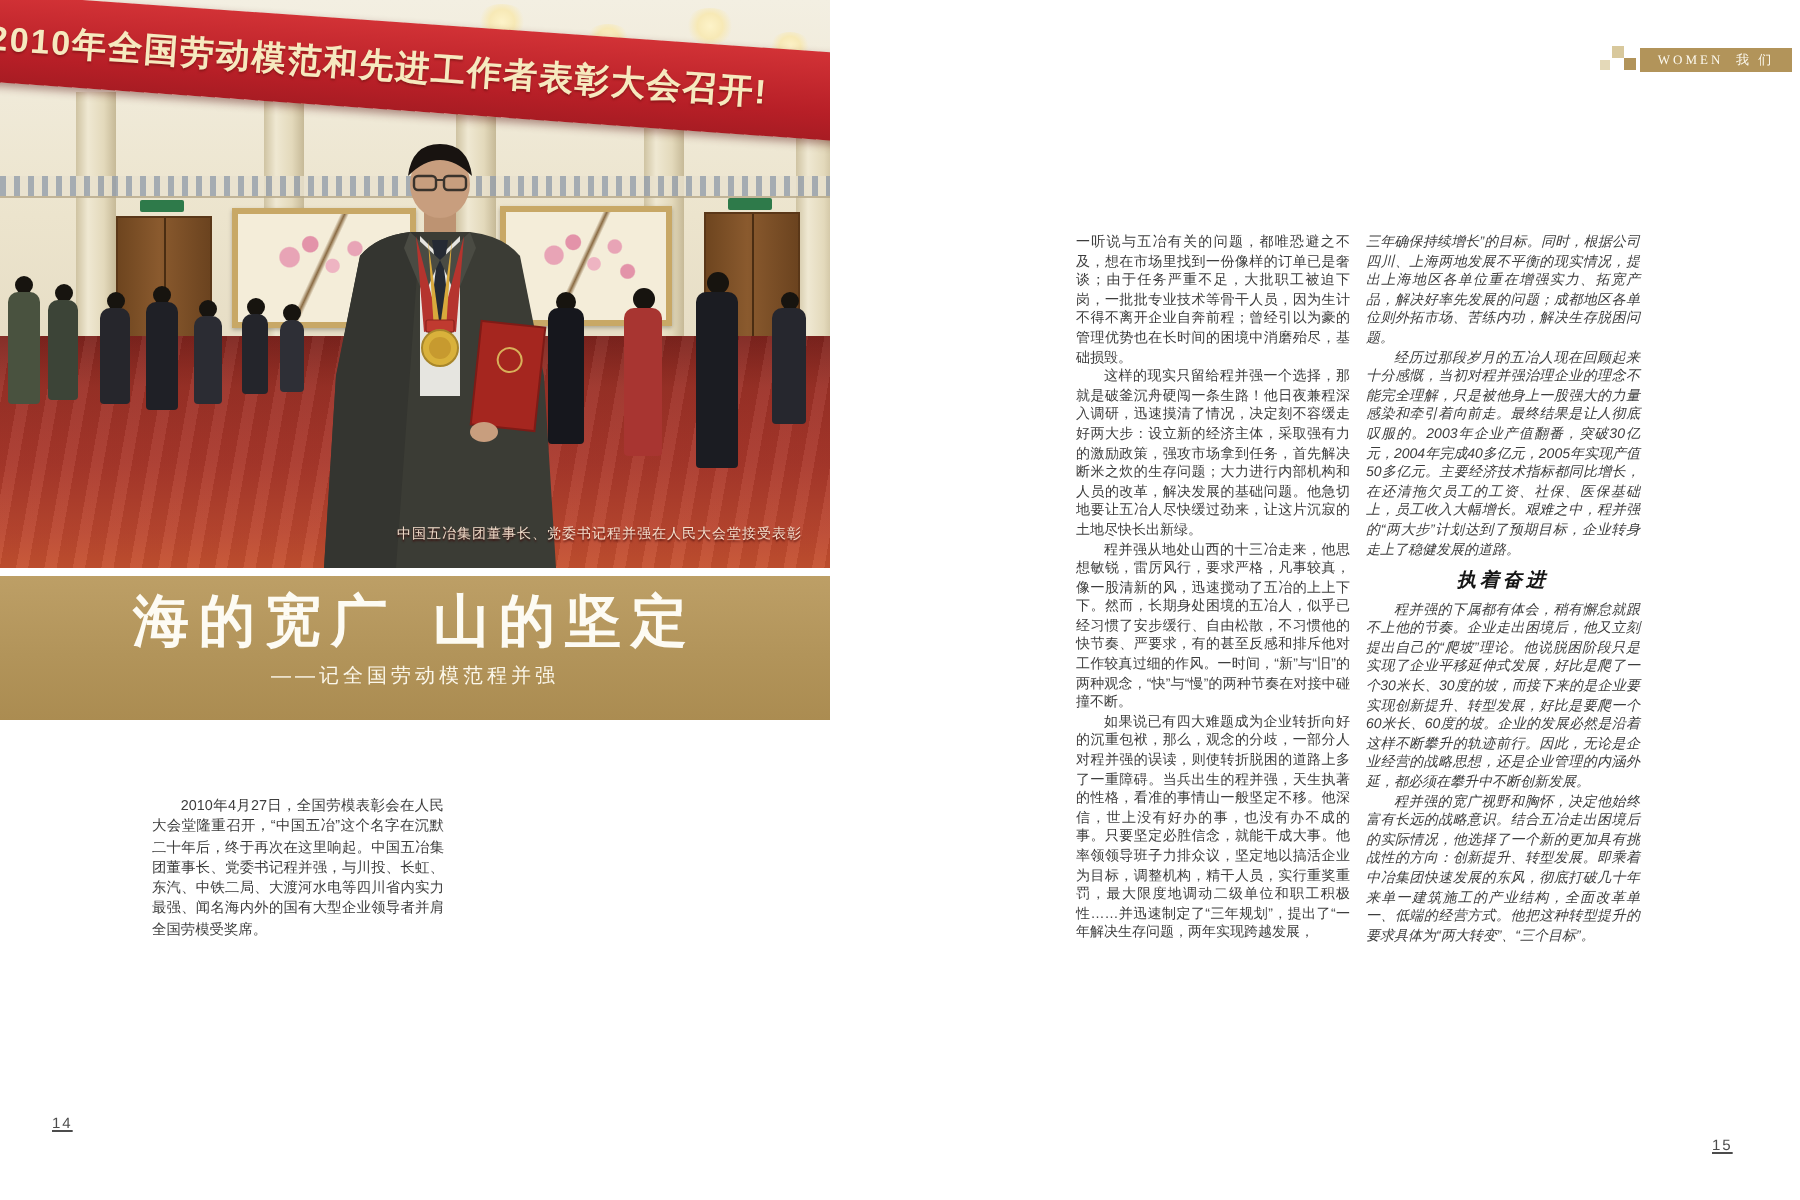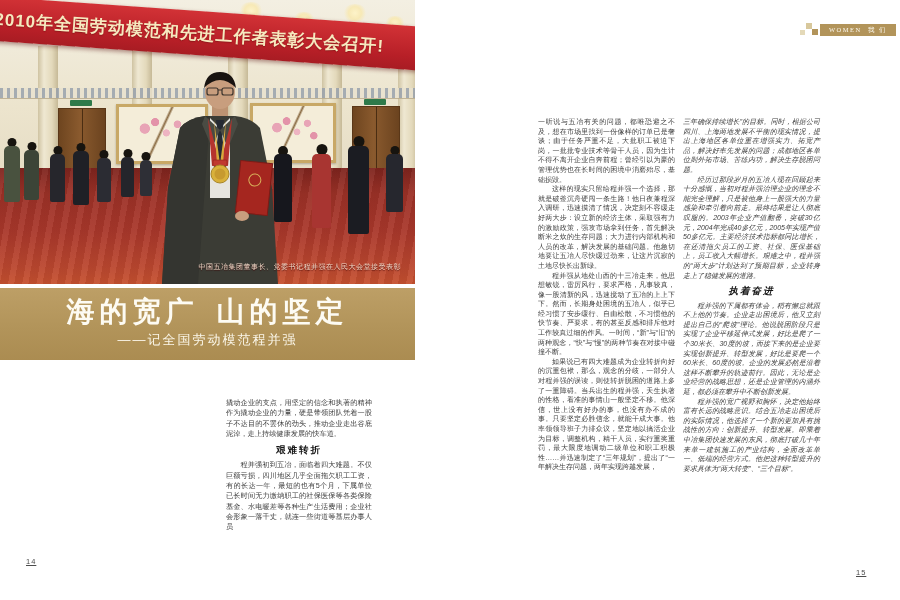--- a/index.html
+++ b/index.html
@@ -46,21 +46,21 @@
              margin-left:-6px;text-shadow:0 1px 1px rgba(120,20,20,.6);}
   #caption{position:absolute;right:14px;top:262px;font-size:7px;color:#f3ddcb;
            letter-spacing:.5px;text-shadow:0 1px 1px rgba(60,0,0,.8);}
   
   #titleband{position:absolute;left:0;top:288px;width:415px;height:72px;
              background:linear-gradient(180deg,#bd9f66,#b2945a 55%,#ab8c51);
              text-align:center;color:#fdfbf3;}
   #titleband .t{margin-top:9px;font-family:"Liberation Serif","DejaVu Serif",serif;
              font-weight:bold;font-size:28px;letter-spacing:5px;line-height:30px;}
   #titleband .t .gap{display:inline-block;width:18px;}
-  #titleband .s{margin-top:4px;font-size:13px;letter-spacing:2px;color:#fbf7ea;}
+  #titleband .s{margin-top:4px;font-size:10px;letter-spacing:2px;color:#fbf7ea;}
   
   .col{position:absolute;font-size:7.2px;line-height:10.3px;color:#3d3d3d;
        text-align:justify;overflow-wrap:break-word;}
   .col p{margin:0;text-indent:2em;}
   .col p.cont{text-indent:0;}
   .col h3{margin:6px 0 5px 0;text-align:center;font-size:9.5px;color:#161616;
           letter-spacing:2px;text-indent:0;}
   .rp{line-height:9.6px;font-size:7px;}
   .pageno{position:absolute;font-size:7.5px;color:#4c4c4c;letter-spacing:1px;text-decoration:underline;}
   
@@ -191,25 +191,21 @@
   </div>
 
   <div id="titleband">
     <div class="t">
       <span>海的宽广</span><span class="gap"></span><span>山的坚定</span>
     </div>
     <div class="s">——记全国劳动模范程并强</div>
   </div>
 
   <div class="col" style="left:76px;top:398px;width:146px;">
-  </div>
-  <div class="col" style="left:226px;top:398px;width:146px;">
-    <p class="cont">撬动企业的支点，用坚定的信念和执著的精神作为撬动企业的力量，硬是带领团队凭着一股子不达目的不罢休的劲头，推动企业走出谷底泥淖，走上持续健康发展的快车道。</p>
-    <h3>艰难转折</h3>
-    <p>程并强初到五冶，面临着四大难题。不仅巨额亏损，四川地区几乎全面拖欠职工工资，有的长达一年，最短的也有5个月，下属单位已长时间无力缴纳职工的社保医保等各类保险基金、水电暖差等各种生产生活费用；企业社会形象一落千丈，就连一些街道等基层办事人员</p>
+    <p>2010年4月27日，全国劳模表彰会在人民大会堂隆重召开，“中国五冶”这个名字在沉默二十年后，终于再次在这里响起。中国五冶集团董事长、党委书记程并强，与川投、长虹、东汽、中铁二局、大渡河水电等四川省内实力最强、闻名海内外的国有大型企业领导者并肩全国劳模受奖席。</p>
   </div>
   <div class="pageno" style="left:26px;top:557px;">14</div>
 
   <div class="sq" style="left:806px;top:23px;width:6px;height:6px;background:#d8c89c;"></div>
   <div class="sq" style="left:812px;top:29px;width:6px;height:6px;background:#b2945a;"></div>
   <div class="sq" style="left:800px;top:30px;width:5px;height:5px;background:#e4d9b8;"></div>
   <div id="hdrbar">
     <span>
       <span>WOMEN</span>&nbsp;&nbsp;<span>我 们</span>
     </span>

